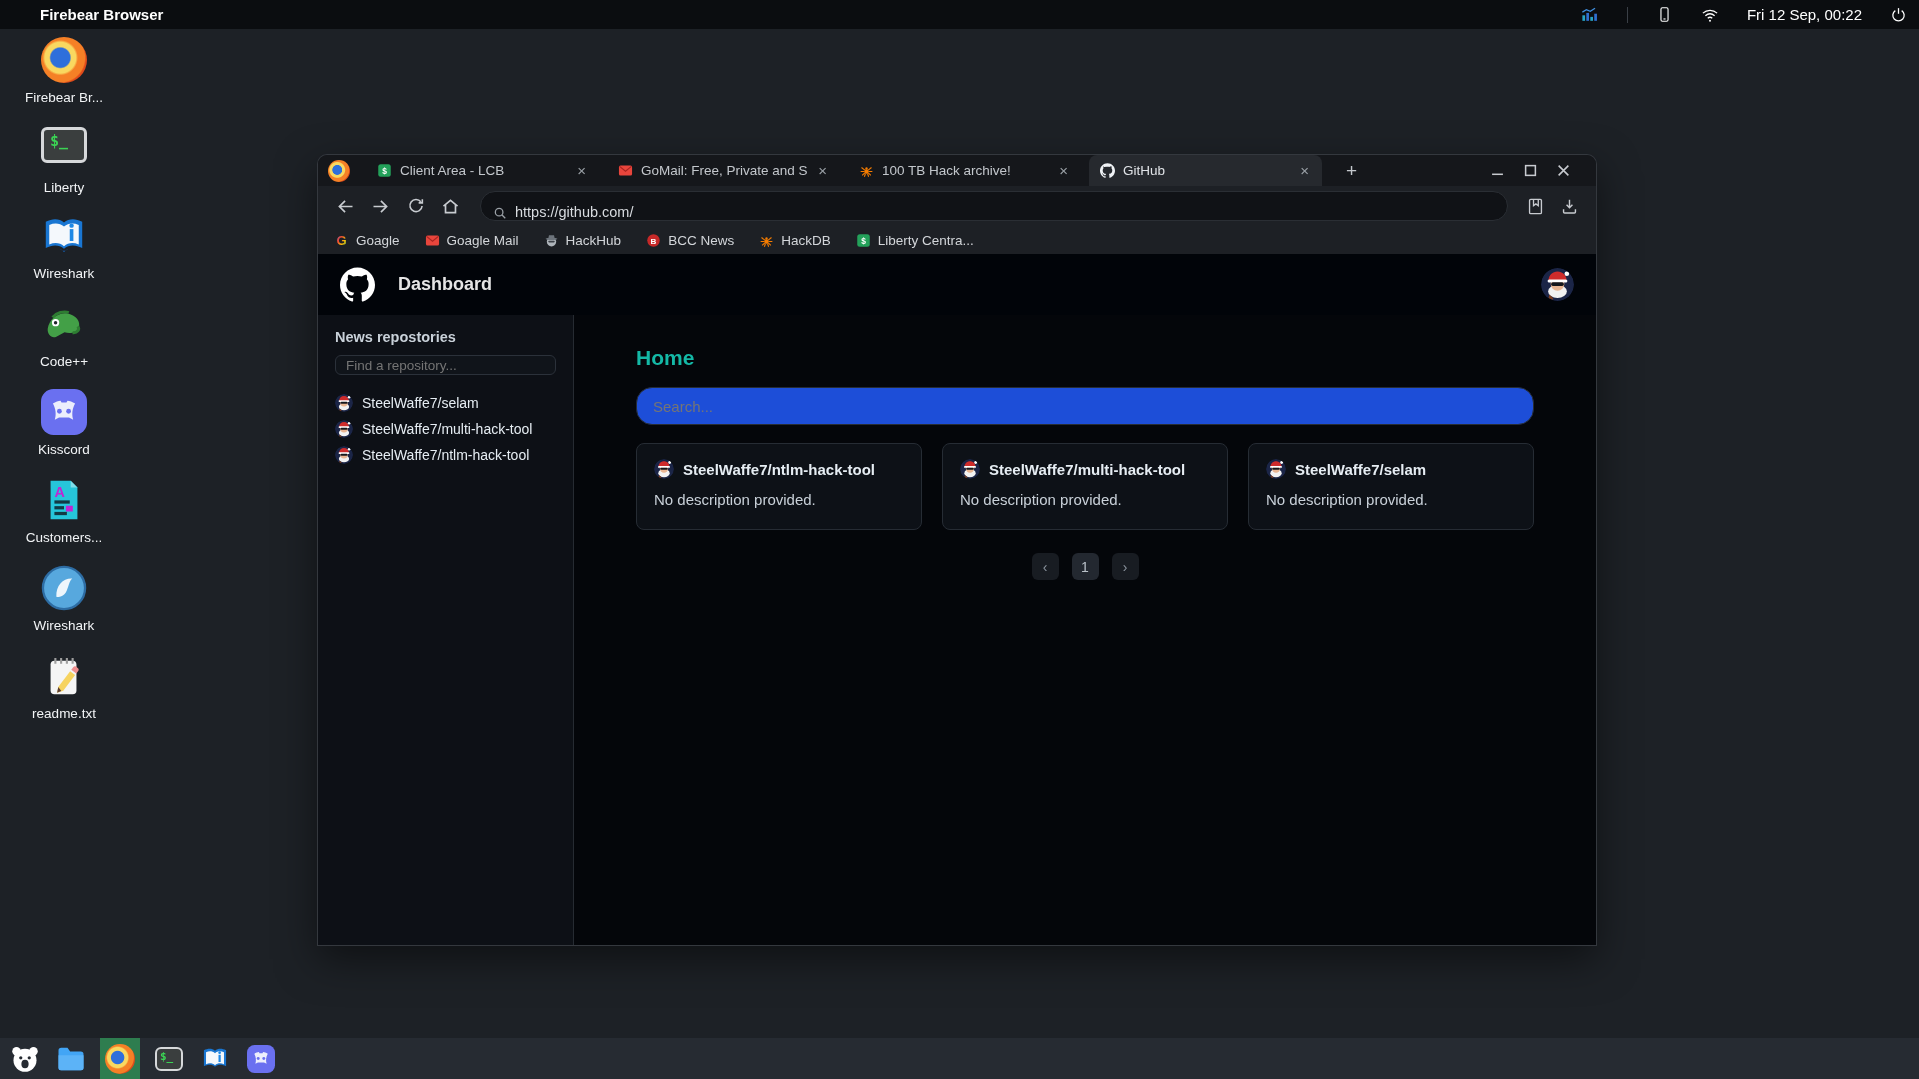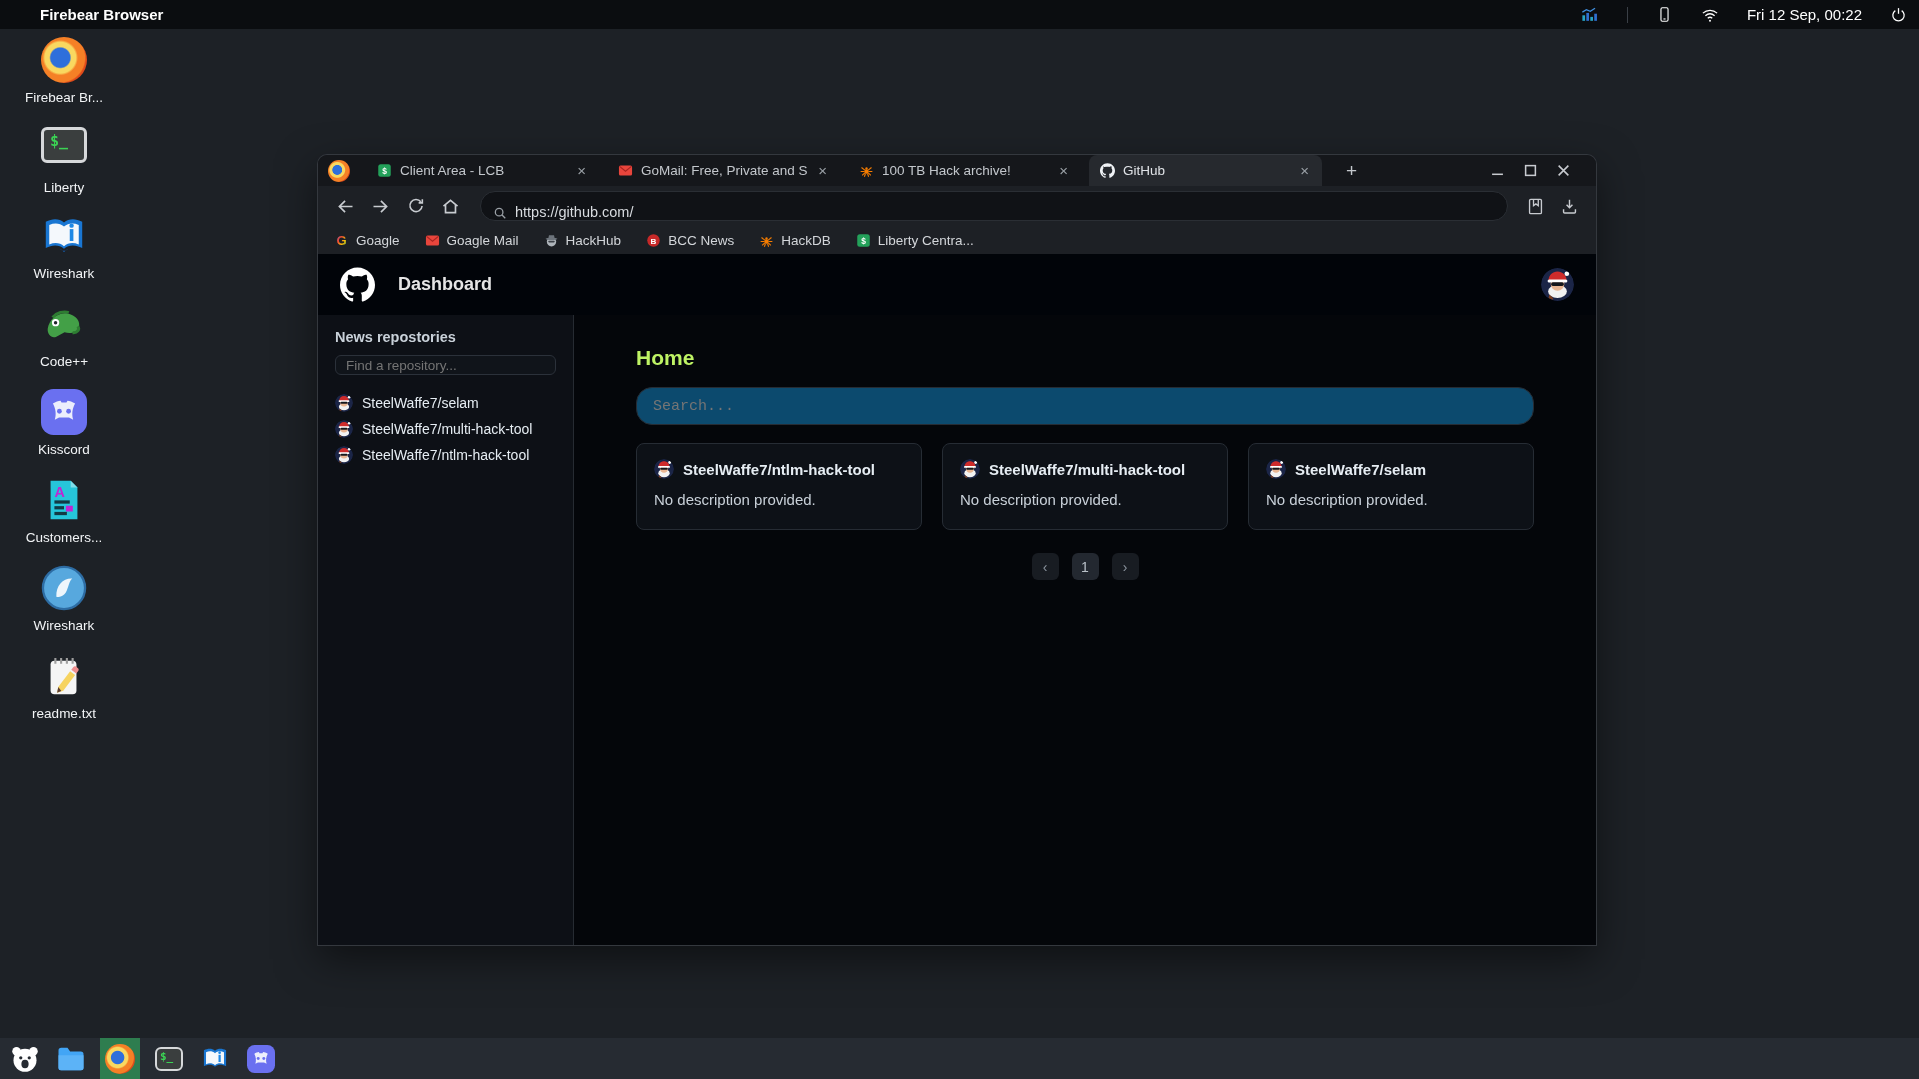--- a/index.html
+++ b/index.html
@@ -102,26 +102,26 @@
     margin-top:10px; width:100%; height:20px; background:#10141a;
     border:1px solid #2b313a; border-radius:6px; padding:0 10px;
     color:#d8dbdf; font-size:13.5px; outline:none; font-family:"Liberation Sans", sans-serif;
   }
   .repolist { margin-top:18px; display:flex; flex-direction:column; gap:7px; }
   .repoitem { display:flex; align-items:center; gap:9px; height:19px; cursor:pointer; }
   .repoitem .sav { width:18px; height:18px; border-radius:50%; overflow:hidden; flex:0 0 auto; }
   .repoitem .rn { font-size:14px; color:#e6edf3; white-space:nowrap; }
 
   .main { flex:1; background:#04060a; padding:30px 62px; }
-  .main h1 { font-size:21px; font-weight:700; color:#bef264; line-height:26px; }
+  .main h1 { font-size:21px; font-weight:700; color:#14b8a6; line-height:26px; }
   .main .search {
-    margin-top:16px; width:898px; height:38px; background:#0c4a6e;
+    margin-top:16px; width:898px; height:38px; background:#1d4ed8;
     border:1px solid #262c34; border-radius:16px; padding:0 16px;
     color:#d8dbdf; font-size:15px; outline:none; display:block;
-    font-family:Liberation Mono, monospace;
+    font-family:Liberation Sans, sans-serif;
   }
   .cards { margin-top:18px; display:flex; gap:20px; }
   .card {
     width:286px; height:87px; background:#0d1117; border:1px solid #262c34;
     border-radius:8px; padding:15px 17px;
   }
   .card .crow { display:flex; align-items:center; gap:9px; }
   .card .sav { width:20px; height:20px; border-radius:50%; overflow:hidden; flex:0 0 auto; }
   .card .cname { font-size:15px; font-weight:600; color:#e6edf3; white-space:nowrap; cursor:pointer; }
   .card .cdesc { margin-top:12px; font-size:15px; color:#c9d1d9; }

